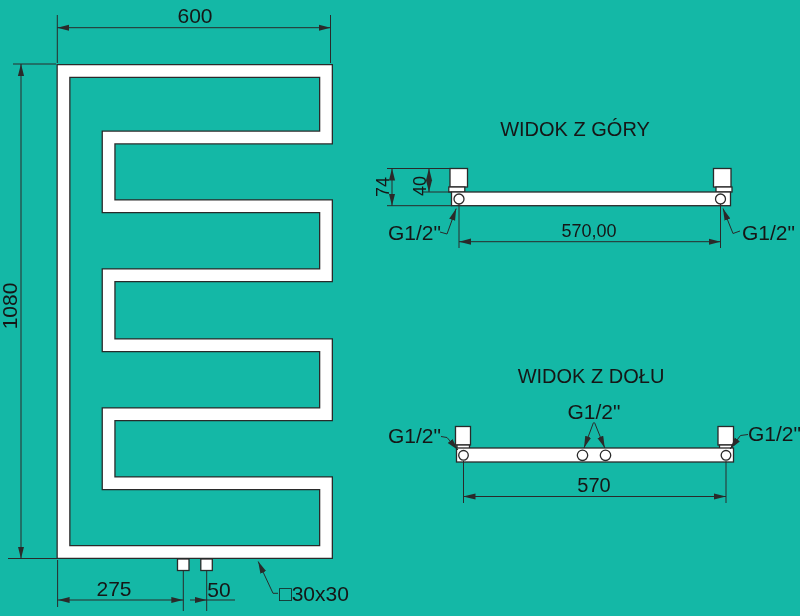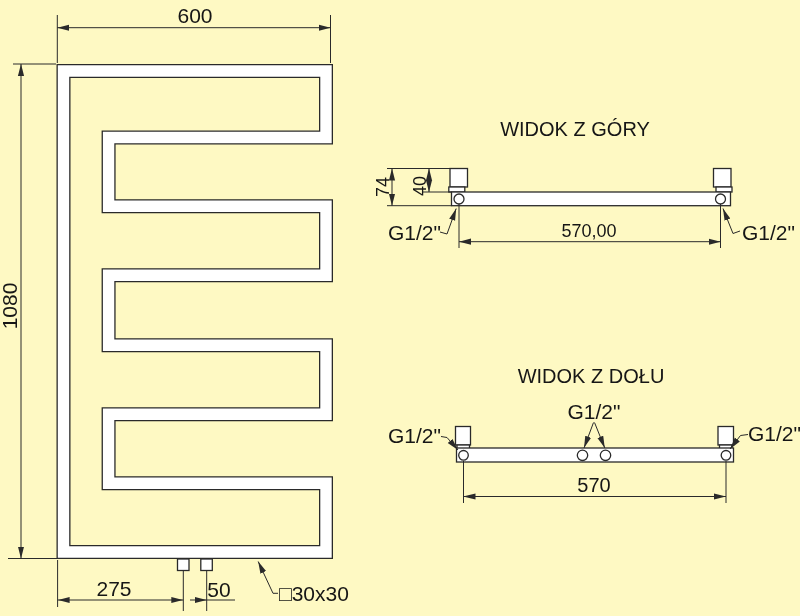--- a/index.html
+++ b/index.html
@@ -7,21 +7,21 @@
     padding: 0;
     background: #ffffff;
     width: 800px;
     height: 616px;
     overflow: hidden;
   }
   .sheet {
     position: relative;
     width: 800px;
     height: 616px;
-    background: #fef9c3;
+    background: #14b8a6;
   }
   svg {
     display: block;
   }
   .objfill {
     stroke: #2a2a2a;
     stroke-width: 1.3;
     fill: #ffffff;
   }
   .dim {            

